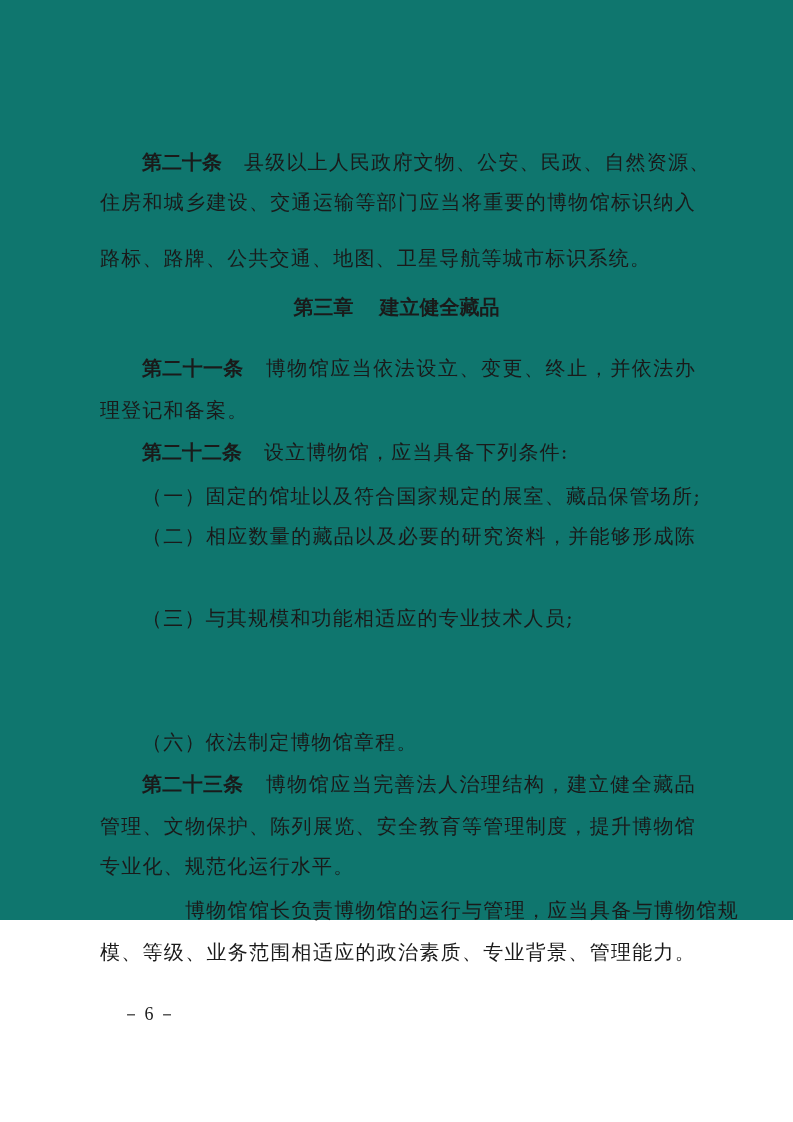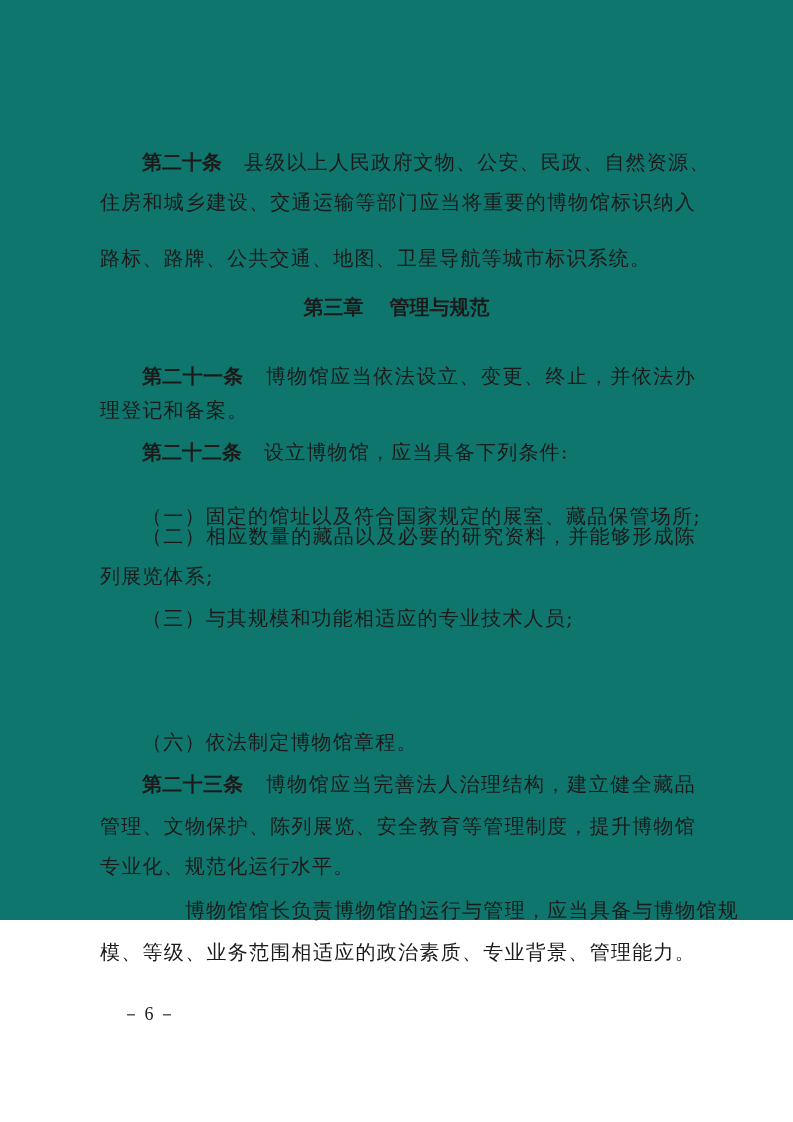--- a/index.html
+++ b/index.html
@@ -21,29 +21,28 @@
 </style>
 </head>
 <body>
 
 <div class="page">
 
   <div class="line indent justify" style="top:142px;"><span class="bold">第二十条</span><span>县级以上人民政府文物、公安、民政、自然资源、</span></div>
   <div class="line justify" style="top:182px;">住房和城乡建设、交通运输等部门应当将重要的博物馆标识纳入</div>
   <div class="line" style="top:222px;margin-top:16px;">路标、路牌、公共交通、地图、卫星导航等城市标识系统。</div>
 
-  <div class="chapter"><span>第三章</span><span class="sep"></span><span>管理与规范</span></div>
+  <div class="chapter"><span>第三章</span><span class="sep"></span><span>建立健全藏品</span></div>
 
-  <div class="line indent justify" style="top:356px;"><span class="bold">第二十一条</span><span>博物馆应当依法设立、变更、终止，并依法办</span></div>
+  <div class="line indent justify" style="top:348px;"><span class="bold">第二十一条</span><span>博物馆应当依法设立、变更、终止，并依法办</span></div>
   <div class="line indent" style="top:432px;"><span class="bold">第二十二条</span><span>设立博物馆，应当具备下列条件:</span></div>
 
   <div class="line" style="top:390px;">理登记和备案。</div>
-  <div class="line item justify" style="top:496px;">（一）固定的馆址以及符合国家规定的展室、藏品保管场所;</div>
+  <div class="line item justify" style="top:476px;">（一）固定的馆址以及符合国家规定的展室、藏品保管场所;</div>
   <div class="line item justify" style="top:516px;">（二）相应数量的藏品以及必要的研究资料，并能够形成陈</div>
-  <div class="line" style="top:556px;">列展览体系;</div>
   <div class="line item" style="top:598px;">（三）与其规模和功能相适应的专业技术人员;</div>
   <div class="line item" style="top:722px;">（六）依法制定博物馆章程。</div>
 
   <div class="line indent justify" style="top:764px;"><span class="bold">第二十三条</span><span>博物馆应当完善法人治理结构，建立健全藏品</span></div>
   <div class="line justify" style="top:806px;">管理、文物保护、陈列展览、安全教育等管理制度，提升博物馆</div>
   <div class="line" style="top:846px;">专业化、规范化运行水平。</div>
   <div class="line indent justify" style="top:890px;margin-left:43px;">博物馆馆长负责博物馆的运行与管理，应当具备与博物馆规</div>
   <div class="line justify" style="top:932px;">模、等级、业务范围相适应的政治素质、专业背景、管理能力。</div>
 
   <div class="pagenum">－ 6 －</div>

